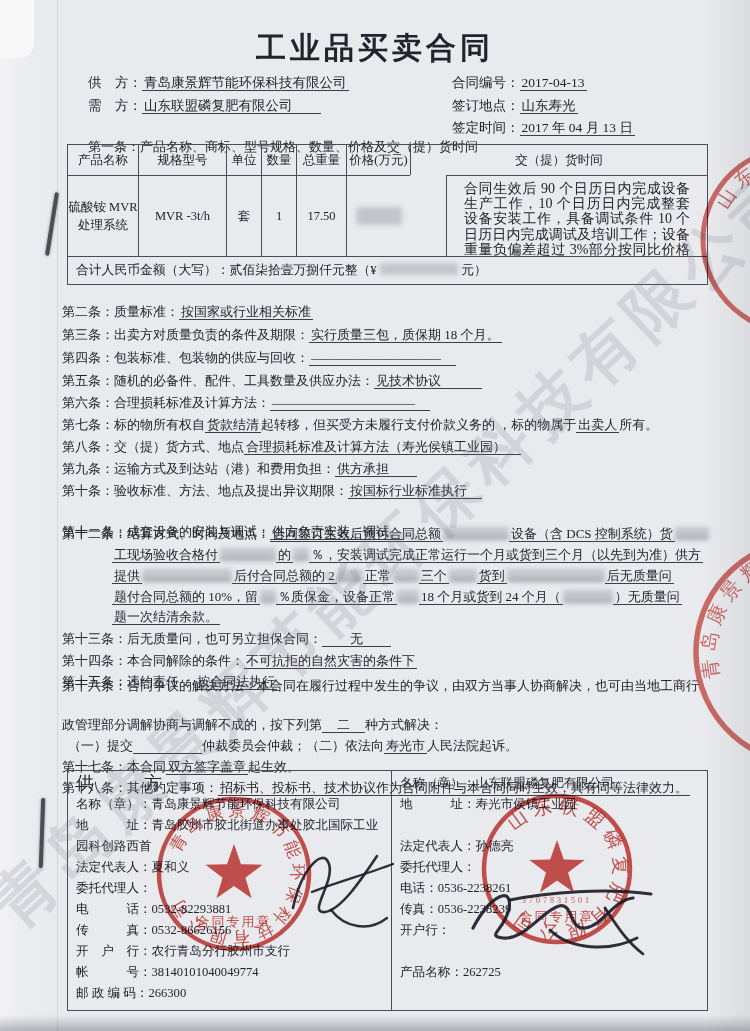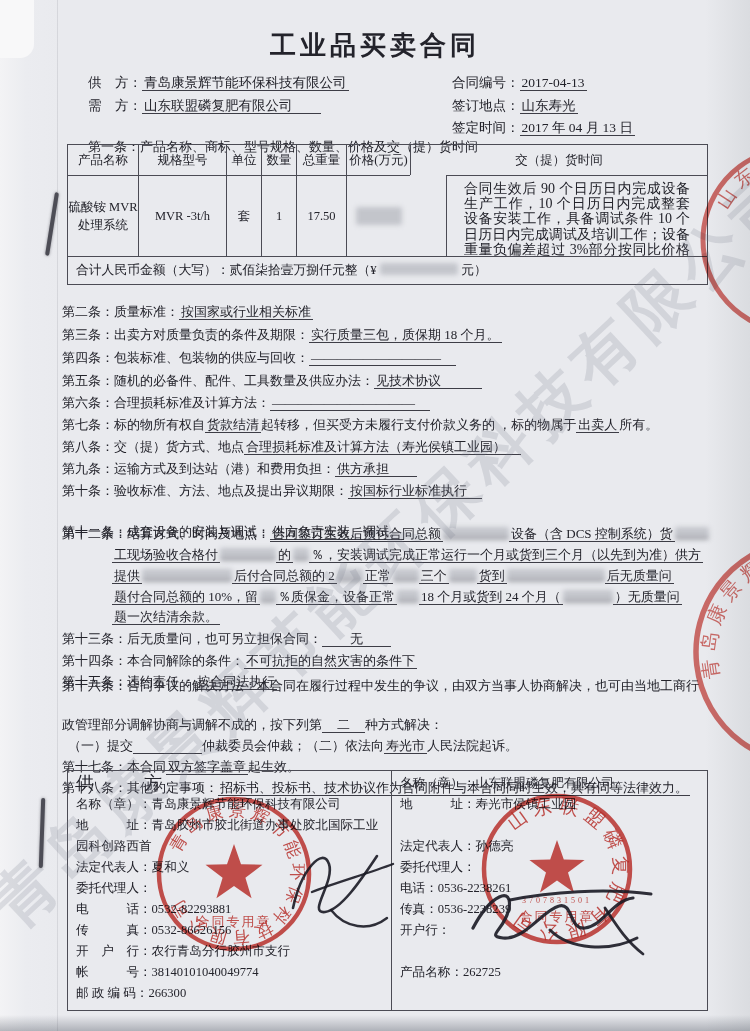--- a/index.html
+++ b/index.html
@@ -6,21 +6,21 @@
   html,body { width:750px; height:1031px; }
   body { font-family:"Liberation Serif","DejaVu Serif",serif; background:#d8dade; color:#23232b; }
   #page { position:relative; width:750px; height:1031px; overflow:hidden;
           background:linear-gradient(90deg,#f3f3f5 0px,#ebecf0 26px,#e9eaee 60px,#e9eaee 94%,#dadce0 100%); }
   #page::after { content:""; position:absolute; left:0; right:0; bottom:0; height:16px; pointer-events:none;
           background:linear-gradient(180deg,rgba(0,0,0,0),rgba(80,86,98,.38)); }
   .corner-blob { position:absolute; left:0; top:0; width:34px; height:58px; background:#f8f8f9; border-radius:0 0 14px 0; }
   .fold-line { position:absolute; left:57px; top:0; width:1px; height:100%; background:rgba(110,114,126,.16); }
 
   .title { position:absolute; top:28px; left:0; width:100%; text-align:center;
-           font-size:26px; font-weight:bold; letter-spacing:4px; }
+           font-size:30px; font-weight:bold; letter-spacing:4px; }
 
   .hline { position:absolute; font-size:13.5px; white-space:nowrap; }
   .u { border-bottom:1px solid #3d3d46; padding:0 2px; }
   .hl-supplier { left:88px; top:74px; } .hl-buyer { left:88px; top:97px; }
   .hl-no { left:452px; top:74px; } .hl-place { left:452px; top:97px; } .hl-date { left:452px; top:119px; }
   .hl-buyer .u { padding-right:28px; }
 
   .section1 { position:absolute; left:88px; top:138px; font-size:13px; }
 
   

